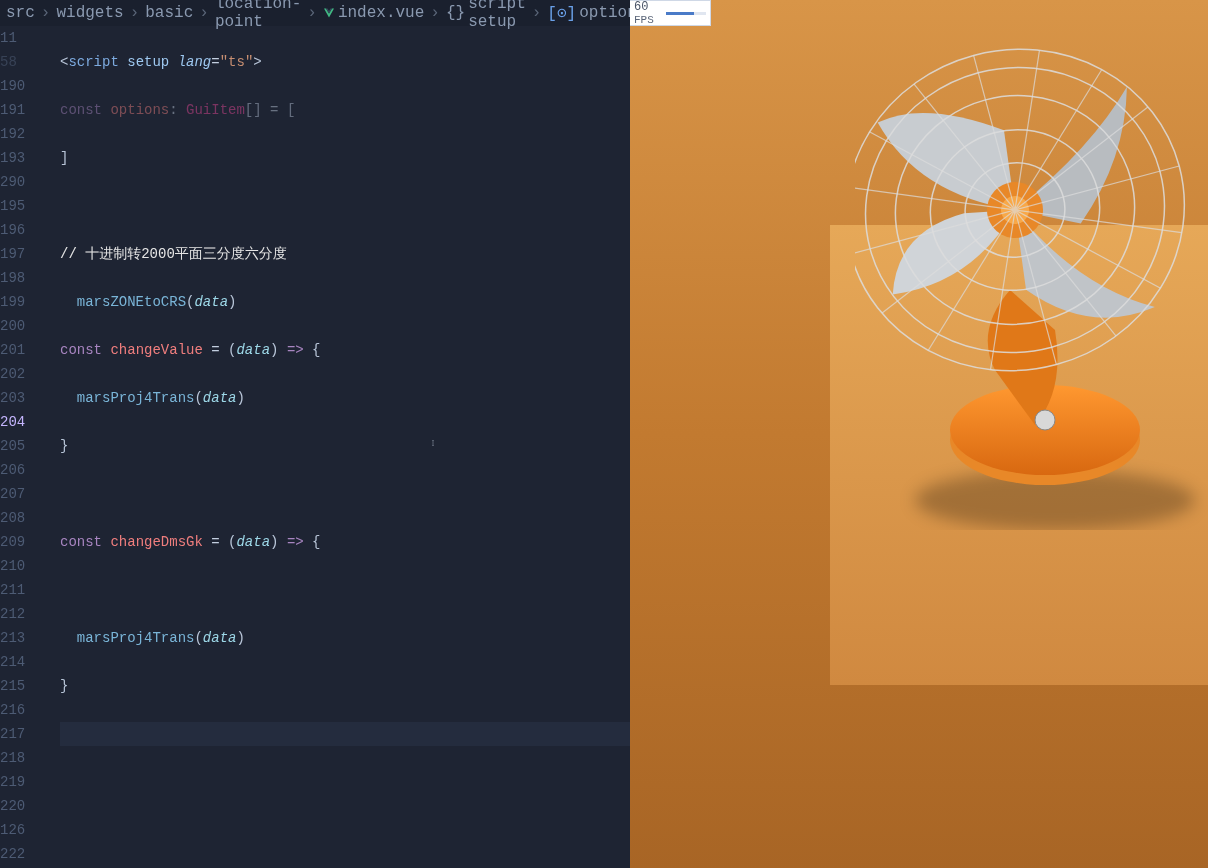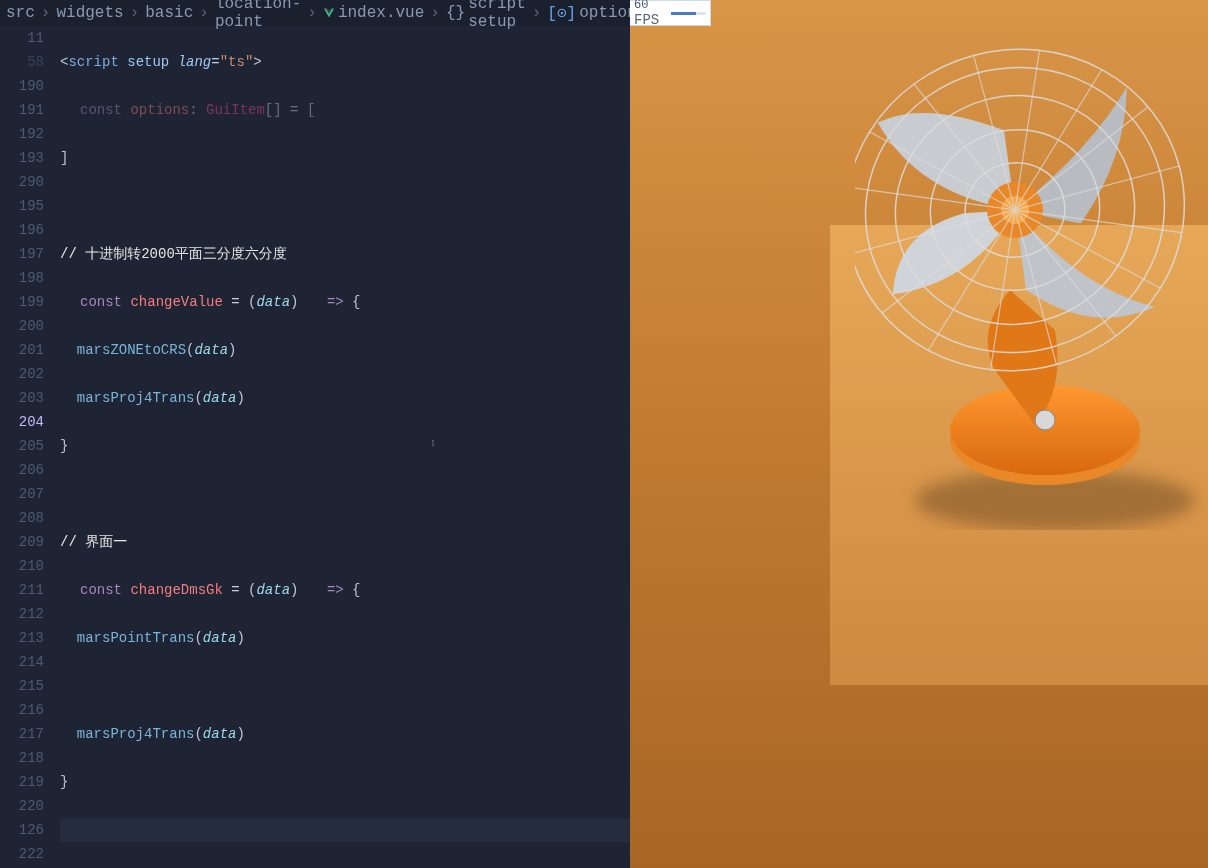--- a/index.html
+++ b/index.html
@@ -39,41 +39,40 @@
 .breadcrumbs .brackets { color: #6aa0e8; }
 
 .code-area {
   flex: 1;
   display: flex;
   overflow: hidden;
   position: relative;
 }
 .gutter {
   width: 60px;
-  text-align: right;
   padding-right: 16px;
   color: #4d5b74;
   background: #1e2433;
   user-select: none;
   line-height: 24px;
 }
 .gutter .ln { height: 24px; }
 .gutter .ln.active { color: #c4b5fd; }
 .code {
   flex: 1;
   line-height: 24px;
   font-size: 14px;
   position: relative;
   white-space: pre;
 }
 .code .line { height: 24px; }
 .code .line.hl { background: #242c3e; }
 
 
-.kw { color: #a885c1; margin-left: 20px; }       
+.kw { color: #a885c1; }       
 .tag { color: #7dabe0; }
 .attr { color: #9ec8f0; }
 .str { color: #c88f72; }
 .ident2 { color: #f07e7e; }   
 .param { color: #9dd8e8; font-style: italic; }
 .op { color: #c3cfe0; }
 .punct { color: #b8c5d8; }
 .comment { color: #e5e5e5; }
 .method { color: #7ab5d8; }
 .type { color: #ec4899; }
@@ -94,21 +93,21 @@
   background: #fff;
   border: 1px solid #cfd8e6;
   display: flex;
   align-items: center;
   font-size: 10px;
   color: #5a6578;
   padding: 2px 4px;
   gap: 12px;
 }
 .fps-overlay .fps-num { font-size: 12px; color: #4a5568; }
-.fps-overlay .fps-label { font-size: 14px; }
+.fps-overlay .fps-label { font-size: 11px; }
 .fps-overlay .fps-bar {
   flex: 1;
   height: 3px;
   background: #e0e6f0;
   position: relative;
 }
 .fps-overlay .fps-bar::after {
   content: '';
   position: absolute;
   left: 0; top: 0;
@@ -219,28 +218,26 @@
       <div class="ln">220</div>
       <div class="ln">126</div>
       <div class="ln">222</div>
     </div>
     <div class="code">
 <div class="line"><span class="punct">&lt;</span><span class="tag">script</span> <span class="attr" style="">setup</span> <span class="attr" style="font-style:italic">lang</span><span class="op">=</span><span class="str">"ts"</span><span class="punct">&gt;</span></div>
 <div class="line" style="opacity:.45"><span class="kw">const</span> <span class="ident2">options</span><span class="op">:</span> <span class="type">GuiItem</span><span class="punct">[]</span> <span class="op">=</span> <span class="punct">[</span></div>
 <div class="line"><span class="punct">]</span></div>
 <div class="line"></div>
 <div class="line"><span class="comment">// 十进制转2000平面三分度六分度</span></div>
+<div class="line">  <span class="method">marsZONEtoCRS</span><span class="punct">(</span><span class="param">data</span><span class="punct">)</span></div>
 <div class="line"><span class="kw">const</span> <span class="ident2">changeValue</span> <span class="op">=</span> <span class="punct">(</span><span class="param">data</span><span class="punct">)</span> <span class="kw">=&gt;</span> <span class="punct">{</span></div>
-<div class="line">  <span class="method">marsZONEtoCRS</span><span class="punct">(</span><span class="param">data</span><span class="punct">)</span></div>
 <div class="line">  <span class="method">marsProj4Trans</span><span class="punct">(</span><span class="param">data</span><span class="punct">)</span></div>
 <div class="line"><span class="punct">}</span></div>
 <div class="line"></div>
-<div class="line"><span class="comment">// 界面一</span></div>
 <div class="line"><span class="kw">const</span> <span class="ident2">changeDmsGk</span> <span class="op">=</span> <span class="punct">(</span><span class="param">data</span><span class="punct">)</span> <span class="kw">=&gt;</span> <span class="punct">{</span></div>
-<div class="line">  <span class="method">marsPointTrans</span><span class="punct">(</span><span class="param">data</span><span class="punct">)</span></div>
 <div class="line"></div>
 <div class="line">  <span class="method">marsProj4Trans</span><span class="punct">(</span><span class="param">data</span><span class="punct">)</span></div>
 <div class="line"><span class="punct">}</span></div>
 <div class="line hl"></div>
 <div class="line"></div>
 
 
 
 
 

